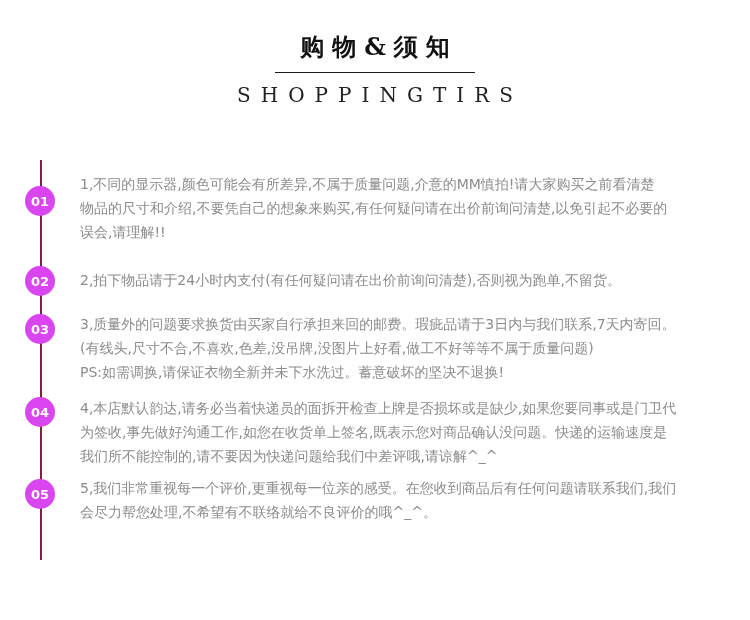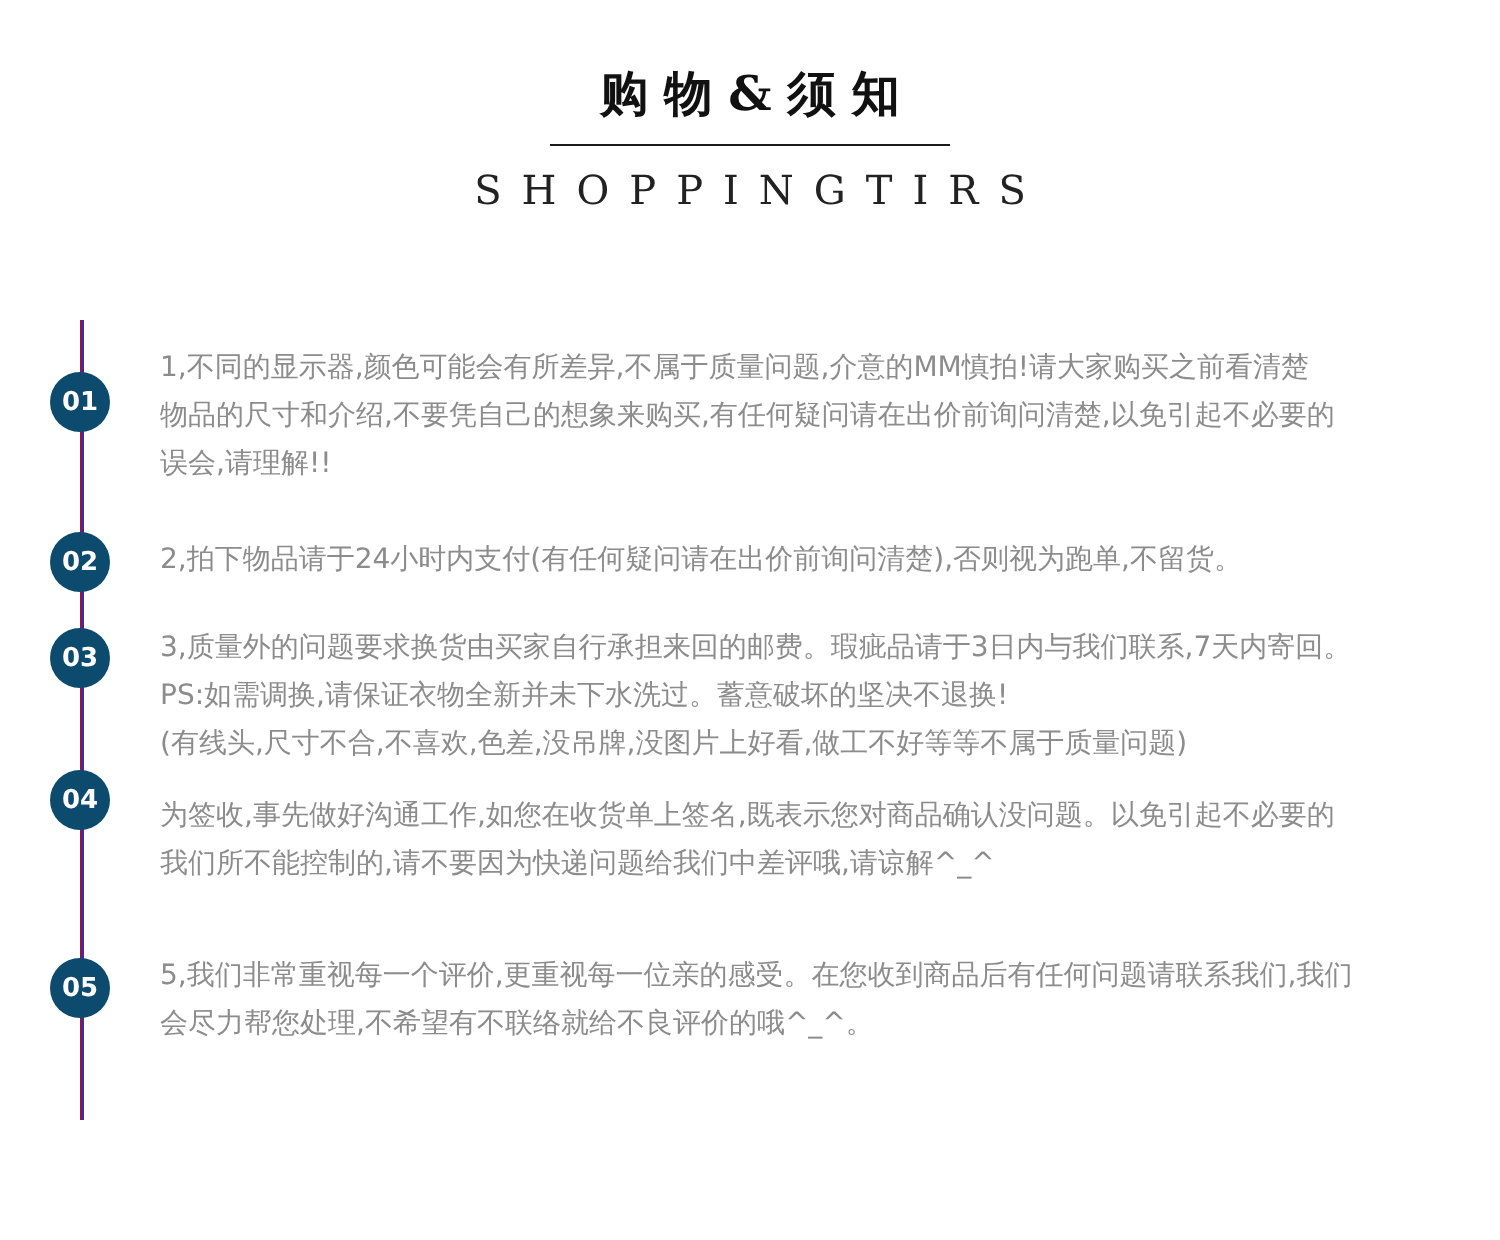--- a/index.html
+++ b/index.html
@@ -54,33 +54,33 @@
     height: 400px;
     background: linear-gradient(to right, #8a1a42 0%, #8a1a42 50%, #4129b8 50%, #4129b8 100%);
     z-index: 1;
   }
   .notice-badge {
     position: absolute;
     left: 25px;
     width: 30px;
     height: 30px;
     border-radius: 50%;
-    background: #0c4a6e;
+    background: #d946ef;
     color: #ffffff;
     font-size: 13px;
     font-weight: bold;
     display: flex;
     align-items: center;
     justify-content: center;
     z-index: 2;
   }
   #badge-1 { top: 186px; }
   #badge-2 { top: 266px; }
   #badge-3 { top: 314px; }
-  #badge-4 { top: 385px; text-align: right; }
+  #badge-4 { top: 397px; text-align: right; }
   #badge-5 { top: 479px; }
 
   
   .notice {
     position: absolute;
     left: 80px;
     width: 660px;
     color: #8c8c8c;
     font-size: 14px;
     line-height: 24px;
@@ -119,26 +119,27 @@
     <span class="line">物品的尺寸和介绍,不要凭自己的想象来购买,有任何疑问请在出价前询问清楚,以免引起不必要的</span>
     <span class="line">误会,请理解!!</span>
   </div>
 
   <div class="notice" id="notice-2">
     <span class="line">2,拍下物品请于24小时内支付(有任何疑问请在出价前询问清楚),否则视为跑单,不留货。</span>
   </div>
 
   <div class="notice" id="notice-3">
     <span class="line">3,质量外的问题要求换货由买家自行承担来回的邮费。瑕疵品请于3日内与我们联系,7天内寄回。</span>
+    <span class="line">(有线头,尺寸不合,不喜欢,色差,没吊牌,没图片上好看,做工不好等等不属于质量问题)</span>
     <span class="line">PS:如需调换,请保证衣物全新并未下水洗过。蓄意破坏的坚决不退换!</span>
-    <span class="line">(有线头,尺寸不合,不喜欢,色差,没吊牌,没图片上好看,做工不好等等不属于质量问题)</span>
   </div>
 
   <div class="notice" id="notice-4">
-    <span class="line">为签收,事先做好沟通工作,如您在收货单上签名,既表示您对商品确认没问题。以免引起不必要的</span>
+    <span class="line">4,本店默认韵达,请务必当着快递员的面拆开检查上牌是否损坏或是缺少,如果您要同事或是门卫代</span>
+    <span class="line">为签收,事先做好沟通工作,如您在收货单上签名,既表示您对商品确认没问题。快递的运输速度是</span>
     <span class="line">我们所不能控制的,请不要因为快递问题给我们中差评哦,请谅解^_^</span>
   </div>
 
   <div class="notice" id="notice-5">
     <span class="line">5,我们非常重视每一个评价,更重视每一位亲的感受。在您收到商品后有任何问题请联系我们,我们</span>
     <span class="line">会尽力帮您处理,不希望有不联络就给不良评价的哦^_^。</span>
   </div>
 
 </div>
 

